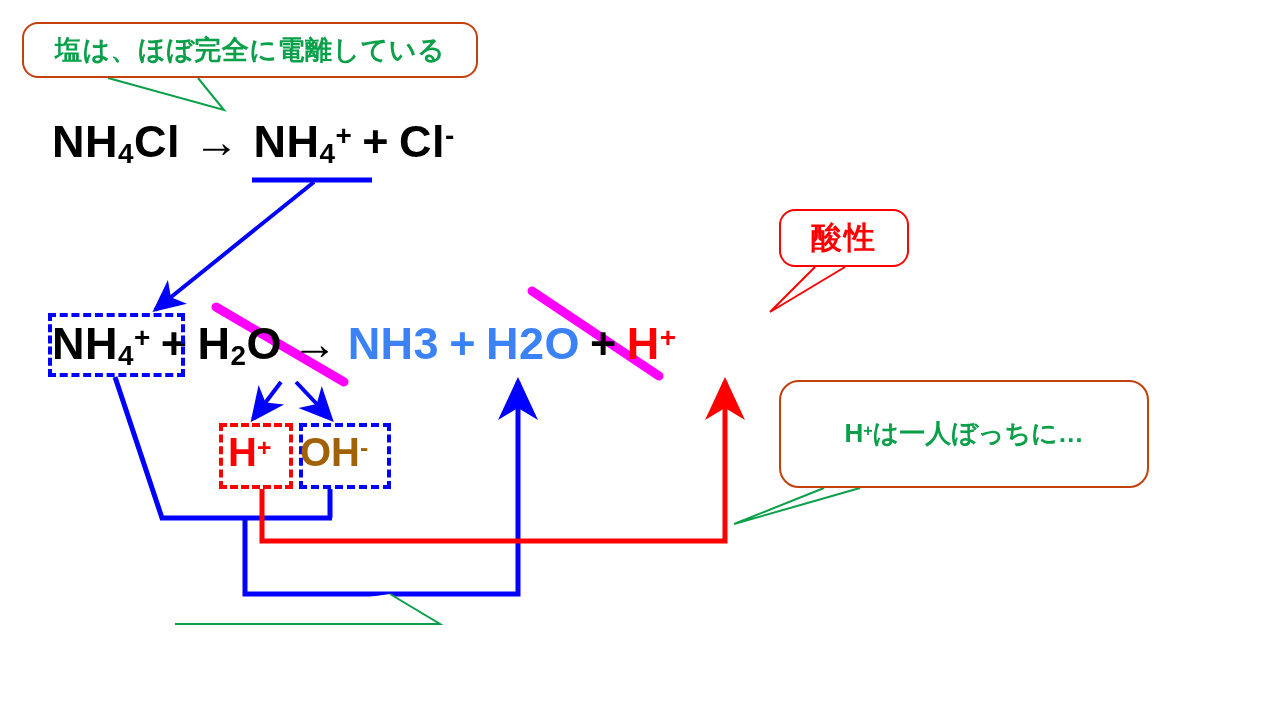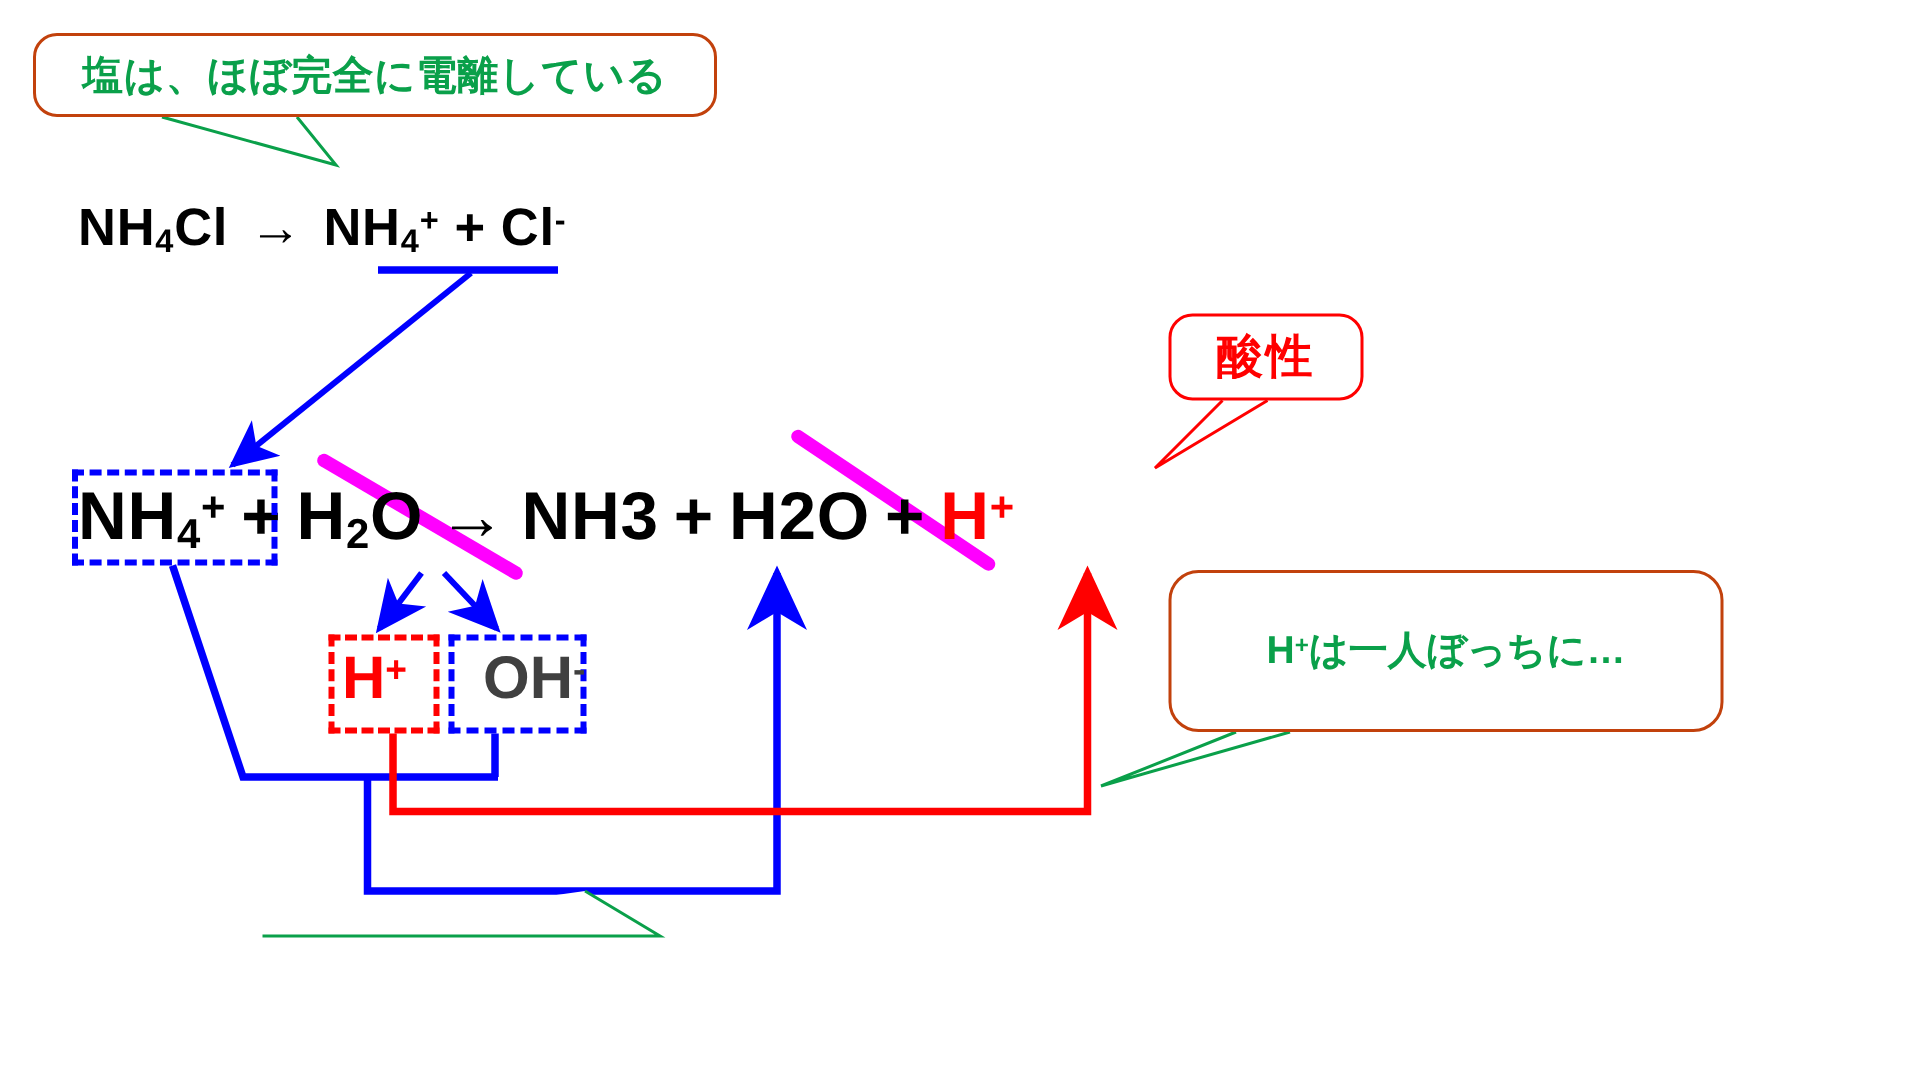--- a/index.html
+++ b/index.html
@@ -28,42 +28,42 @@
   
   .eq {
     position: absolute;
     white-space: nowrap;
     font-weight: bold;
     color: #000000;
     letter-spacing: 0.5px;
   }
   #eq-top {
     left: 52px;
-    top: 132px;
-    font-size: 35px;
+    top: 116px;
+    font-size: 45px;
     text-align: right;
   }
   #eq-main {
     left: 52px;
     top: 318px;
     font-size: 45px;
   }
   .eq sub {
     font-size: 0.62em;
     vertical-align: -0.22em;
     font-weight: bold;
   }
   .eq sup {
     font-size: 0.62em;
     vertical-align: 0.42em;
     font-weight: bold;
   }
   .sp { display: inline-block; width: 10px; }
   .sp-wide { display: inline-block; width: 14px; }
-  .blue-txt { color: #000000; }
+  .blue-txt { color: #3b82f6; }
   .red-txt  { color: #ff0000; }
 
   
   .dash-box {
     position: absolute;
     box-sizing: border-box;
     background: transparent;
   }
   .dash-blue { border: 4px dashed #0000ff; }
   .dash-red  { border: 4px dashed #ff0000; }
@@ -72,21 +72,21 @@
   #box-hplus { left: 219px; top: 423px; width: 74px;  height: 66px; }
   #box-oh  { left: 299px; top: 423px; width: 92px;  height: 66px; }
 
   .species {
     position: absolute;
     white-space: nowrap;
     font-weight: bold;
     font-size: 40px;
   }
   #sp-hplus { left: 228px; top: 430px; color: #ff0000; }
-  #sp-oh    { left: 322px; top: 430px; color: #404040; }
+  #sp-oh    { left: 300px; top: 430px; color: #a16207; }
   .species sup { font-size: 0.62em; vertical-align: 0.42em; }
 
   
   .callout {
     position: absolute;
     box-sizing: border-box;
     border-radius: 16px;
     background: #ffffff;
     display: flex;
     align-items: center;

